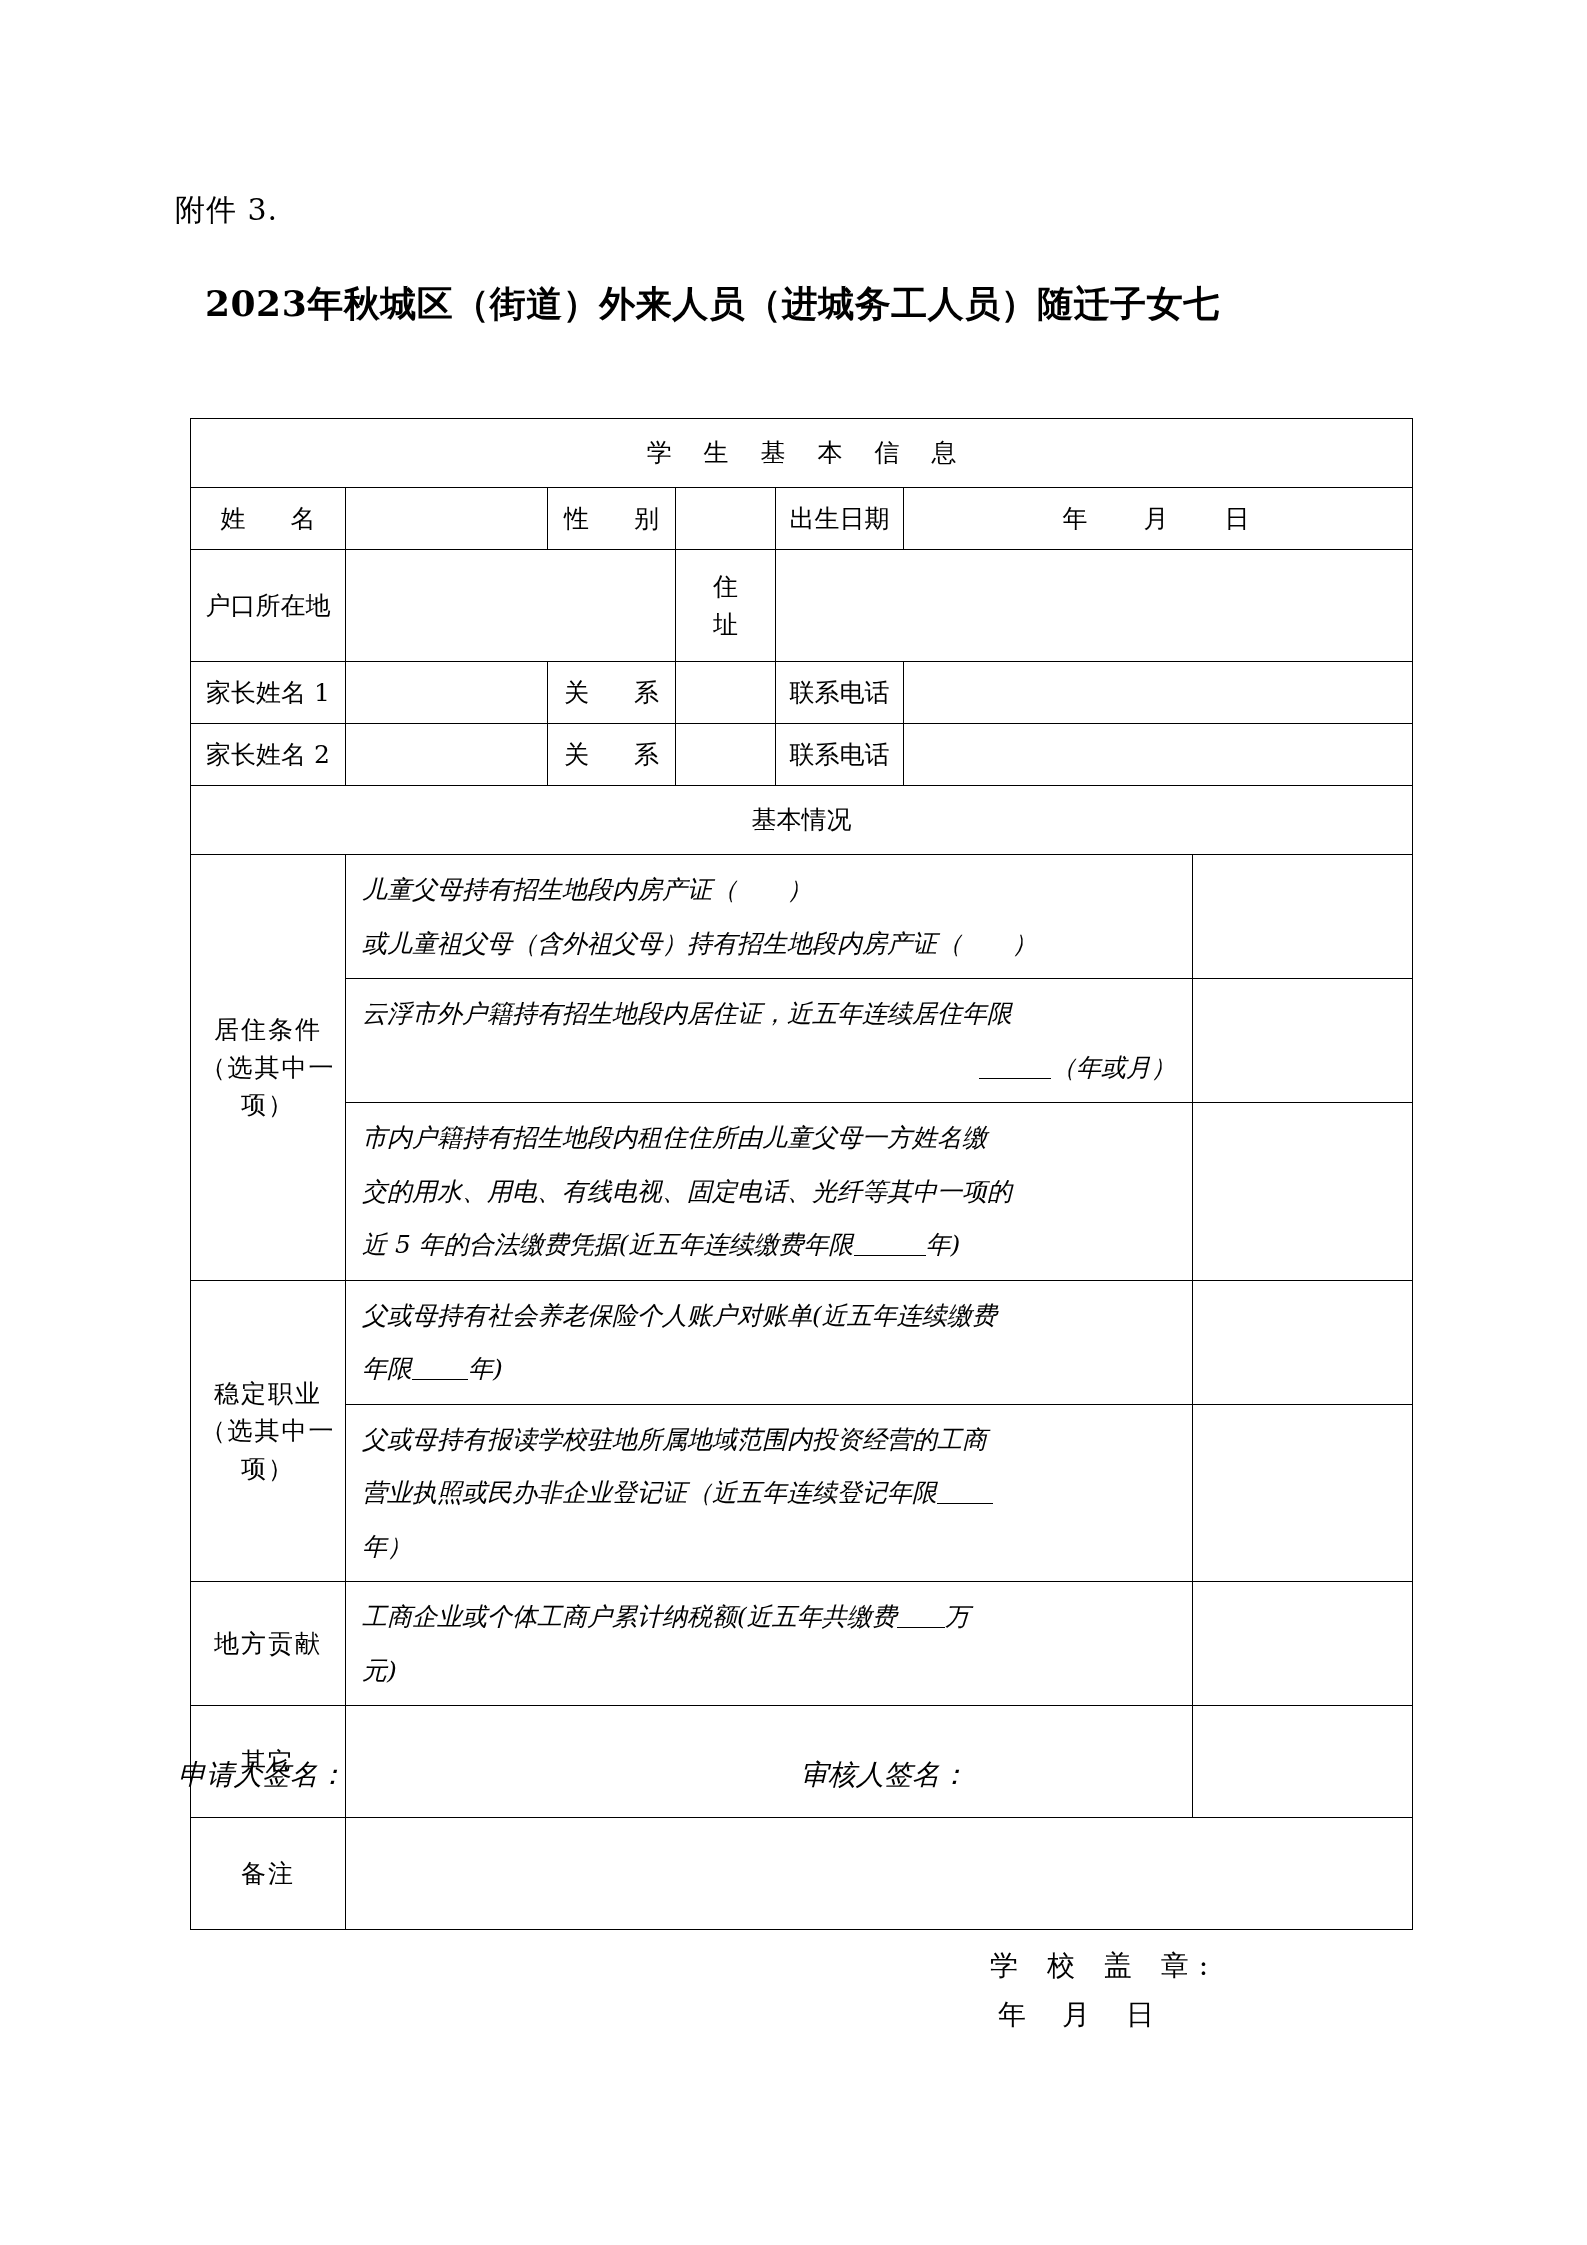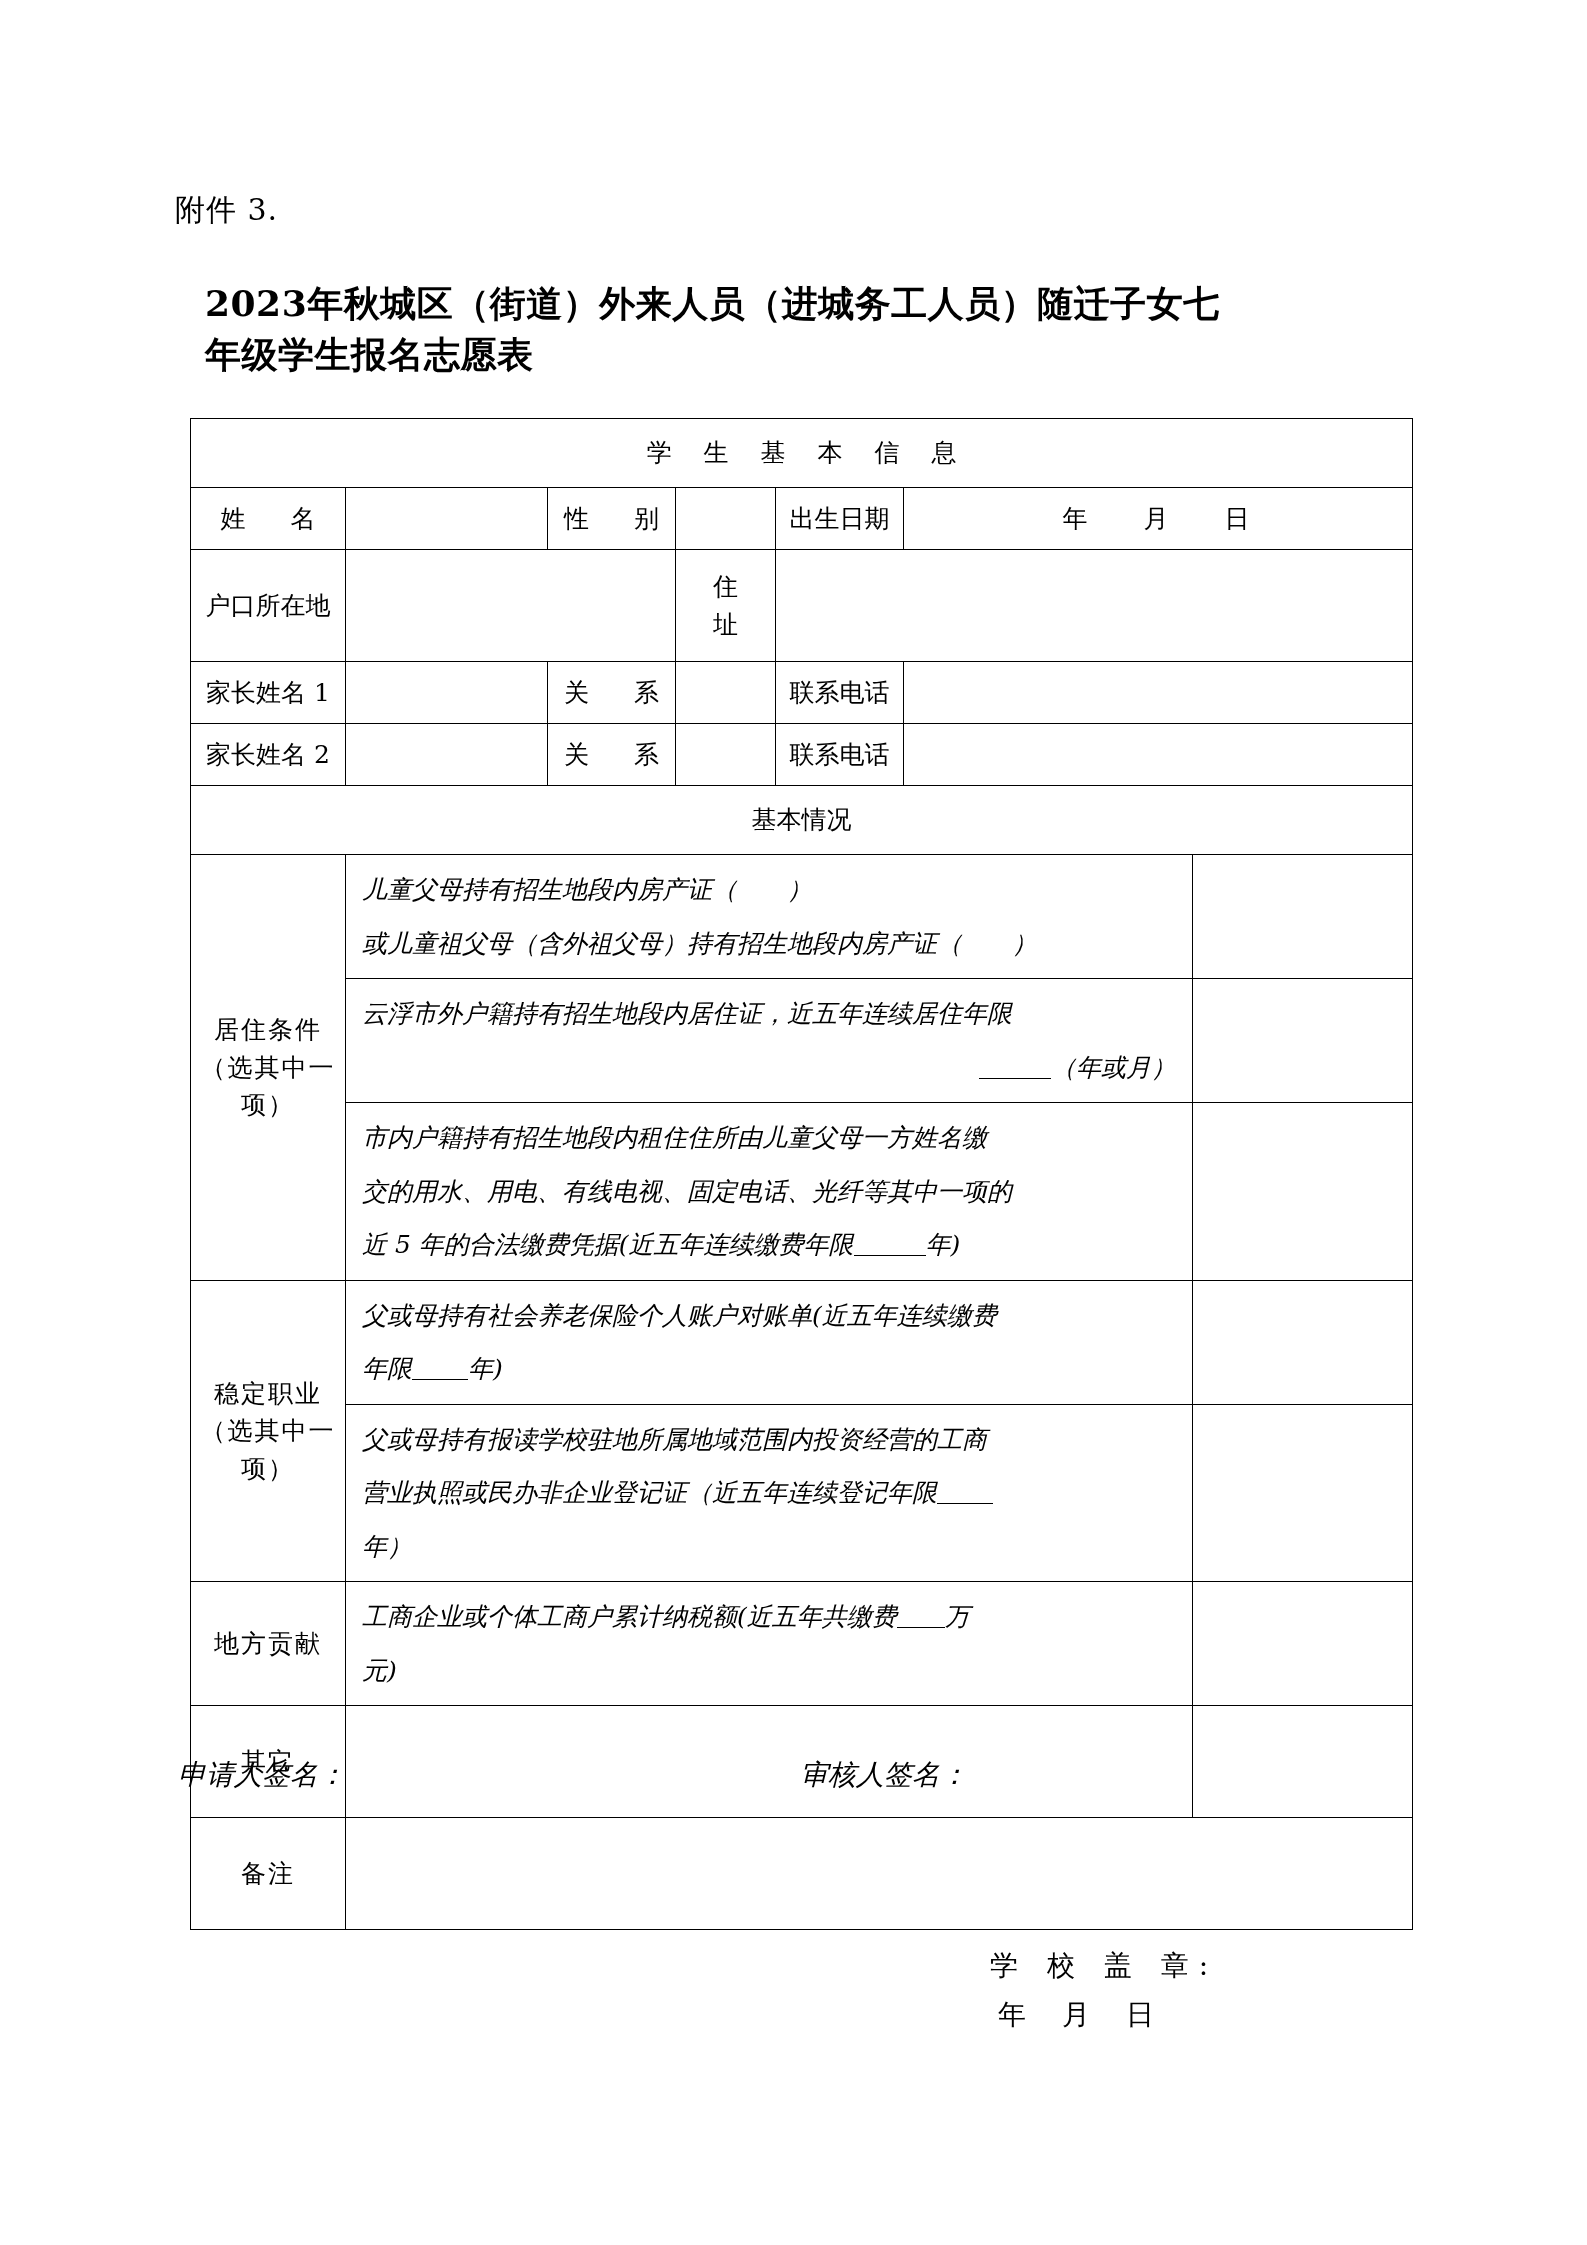--- a/index.html
+++ b/index.html
@@ -192,21 +192,20 @@
 </style>
 </head>
 <body>
 
 <div class="page">
 
   <div class="attach-label">附件 3.</div>
 
   <div class="doc-title">
     <div>2023年秋城区（街道）外来人员（进城务工人员）随迁子女七</div>
-    <div>年级学生报名志愿表</div>
   </div>
 
   <table class="form-table">
     <colgroup>
       <col style="width:155px">
       <col style="width:202px">
       <col style="width:128px">
       <col style="width:100px">
       <col style="width:128px">
       <col style="width:289px">

